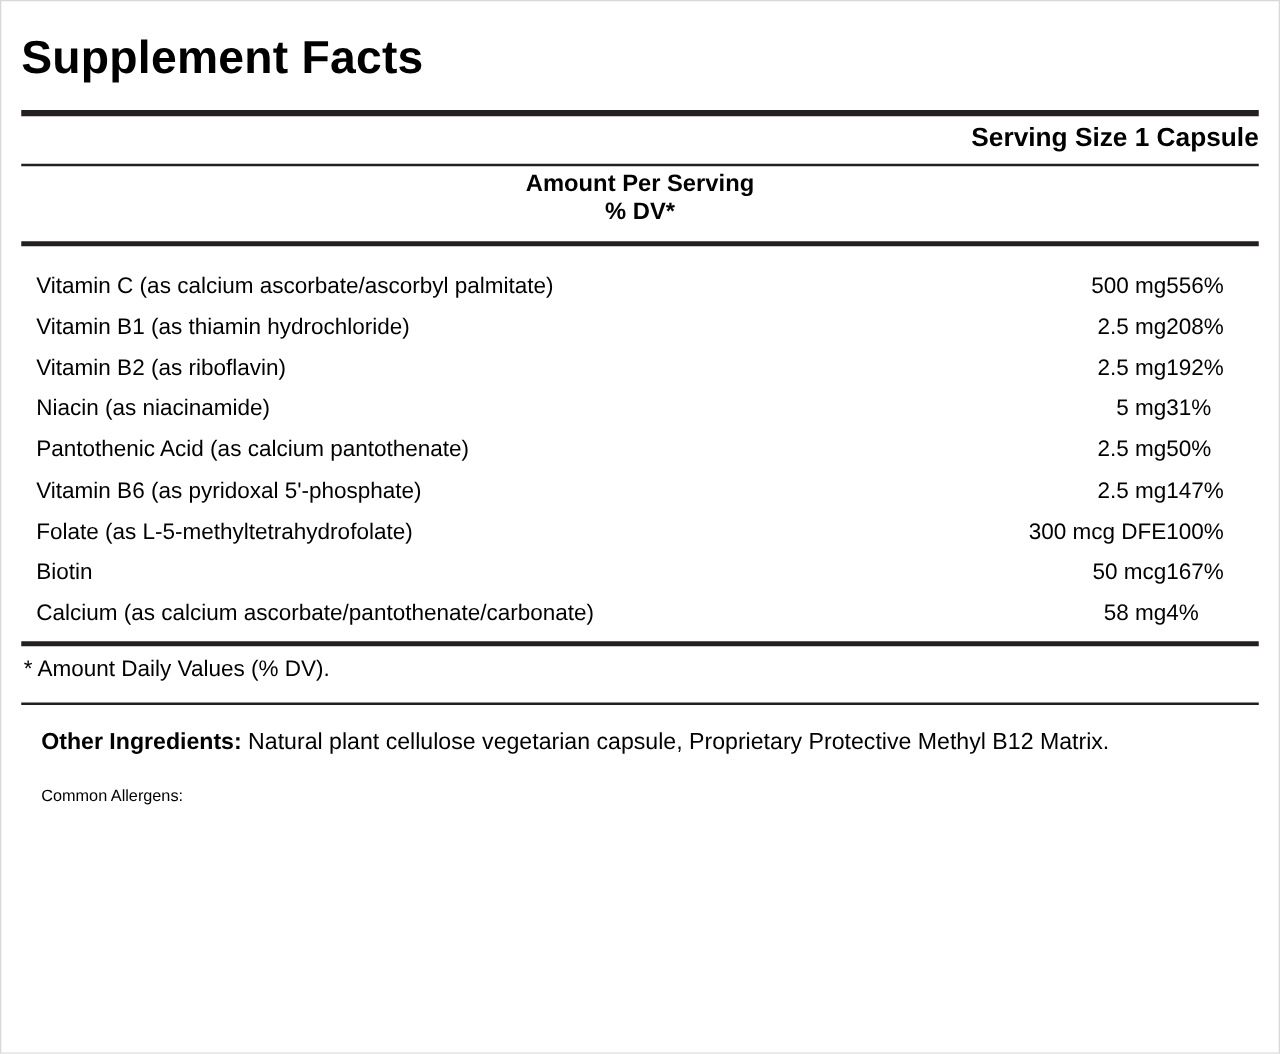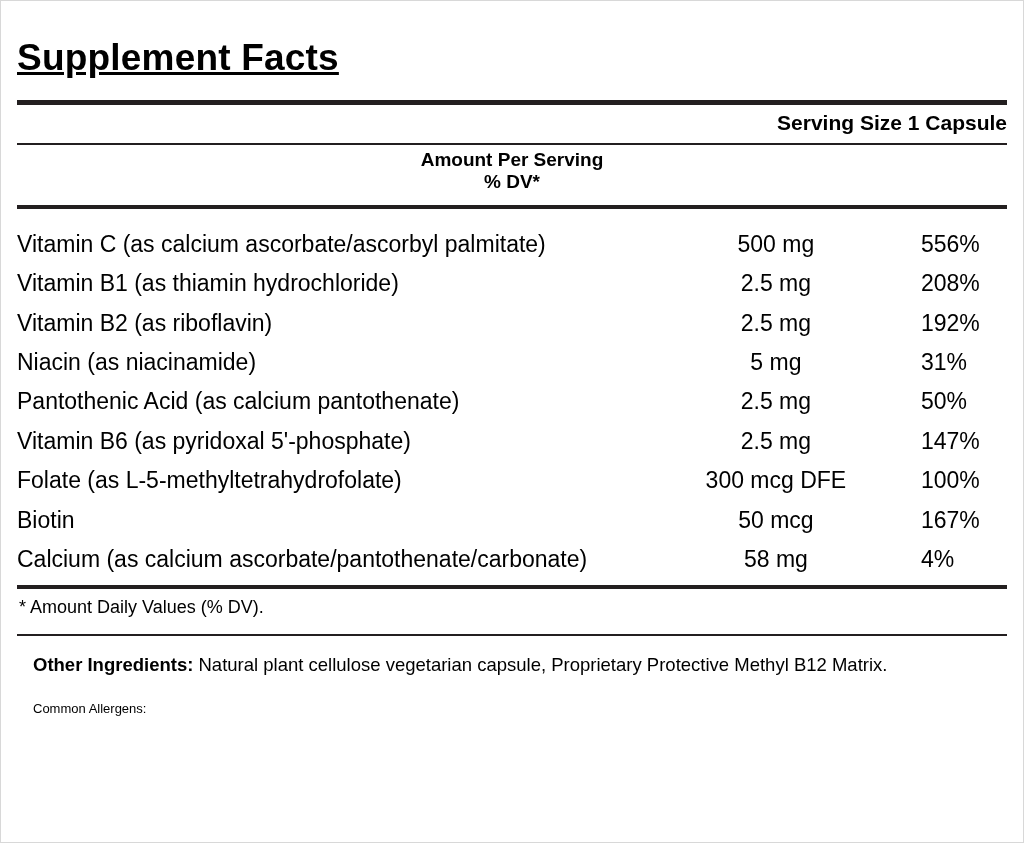--- a/index.html
+++ b/index.html
@@ -24,22 +24,21 @@
     overflow: hidden;
   }
   .inner {
     padding: 18px 16px 0 16px;
   }
   .panel-title {
     font-size: 37px;
     font-weight: bold;
     letter-spacing: 0.2px;
     line-height: 1.15;
-    margin: 18px 0 0 0;
-    text-decoration: underline;
+    margin: 6px 0 0 0;
   }
   .rule-thick {
     height: 5px;
     background: #231f20;
     margin-top: 20px;
   }
   .rule-medium {
     height: 4px;
     background: #231f20;
     margin-top: 6px;
@@ -62,33 +61,34 @@
     align-items: center;
     font-size: 19px;
     font-weight: bold;
     padding: 4px 0 6px 0;
     flex-direction: column;
   }
   table.facts {
     width: 100%;
     border-collapse: collapse;
     margin-top: 16px;
-    font-size: 23px;
+    font-size: 18px;
+    margin-left: 12px;
   }
   table.facts td {
     vertical-align: top;
     padding: 4.5px 0;
     line-height: 1.32;
   }
   td.nutrient {
     width: 62%;
     padding-right: 8px;
   }
   td.amount {
-    text-align: center;
+    text-align: right;
     white-space: nowrap;
     padding-right: 10px;
     vertical-align: bottom;
   }
   td.dv {
     text-align: left;
     white-space: nowrap;
     width: 86px;
     vertical-align: bottom;
   }

